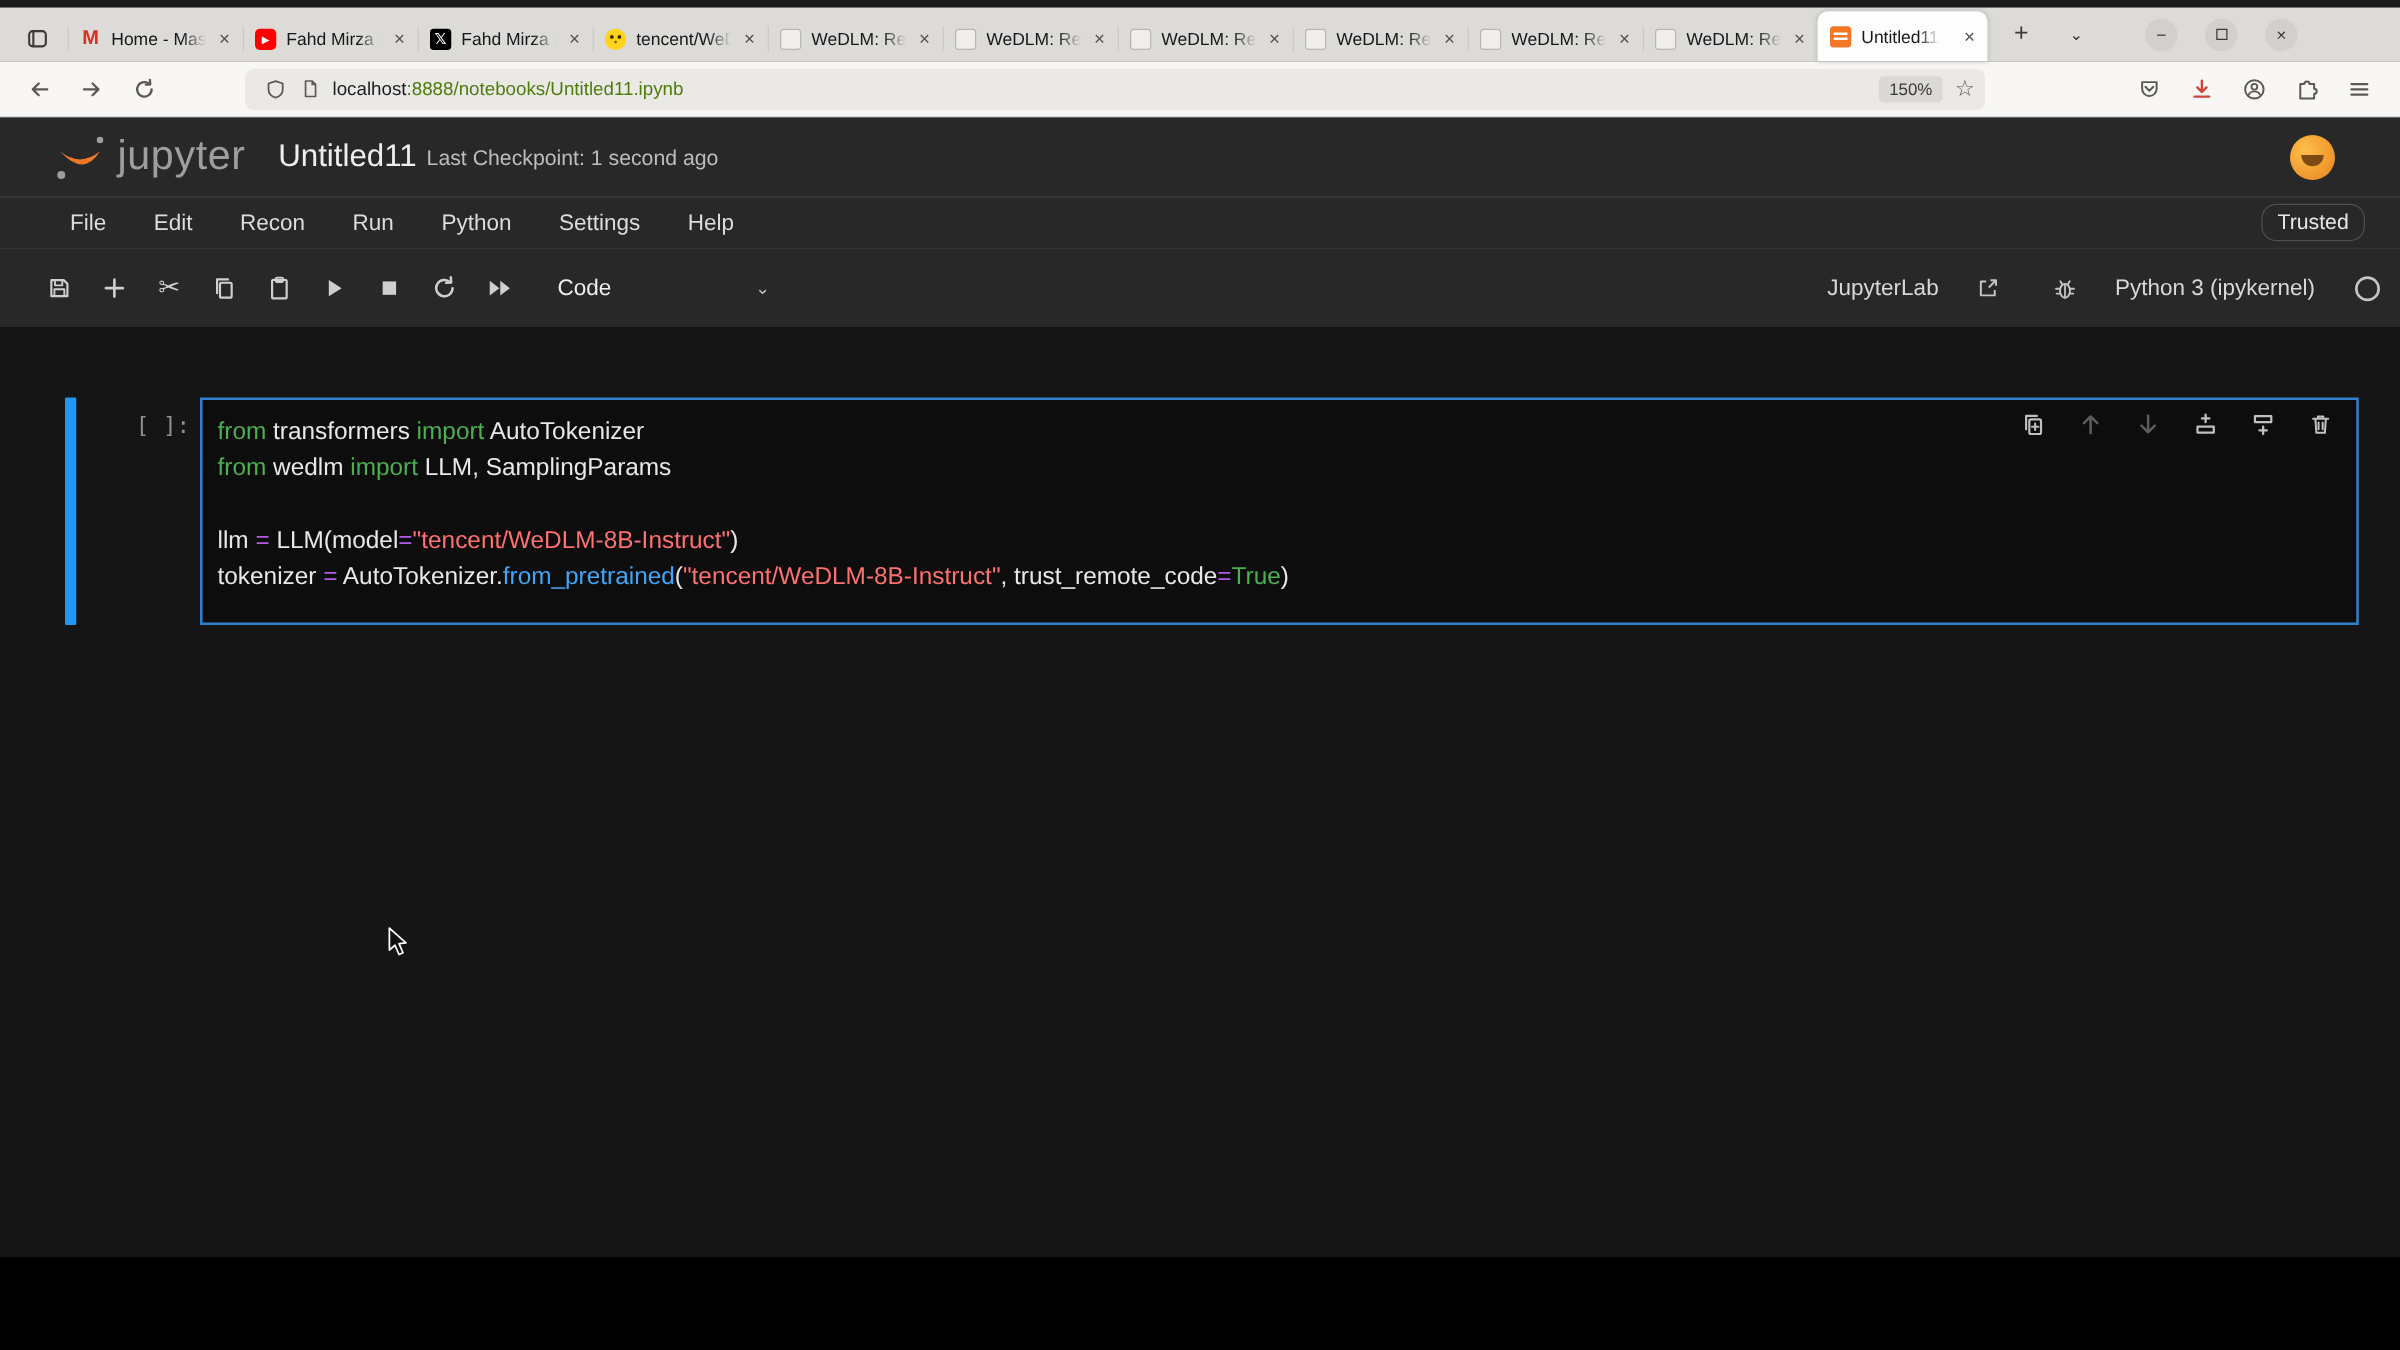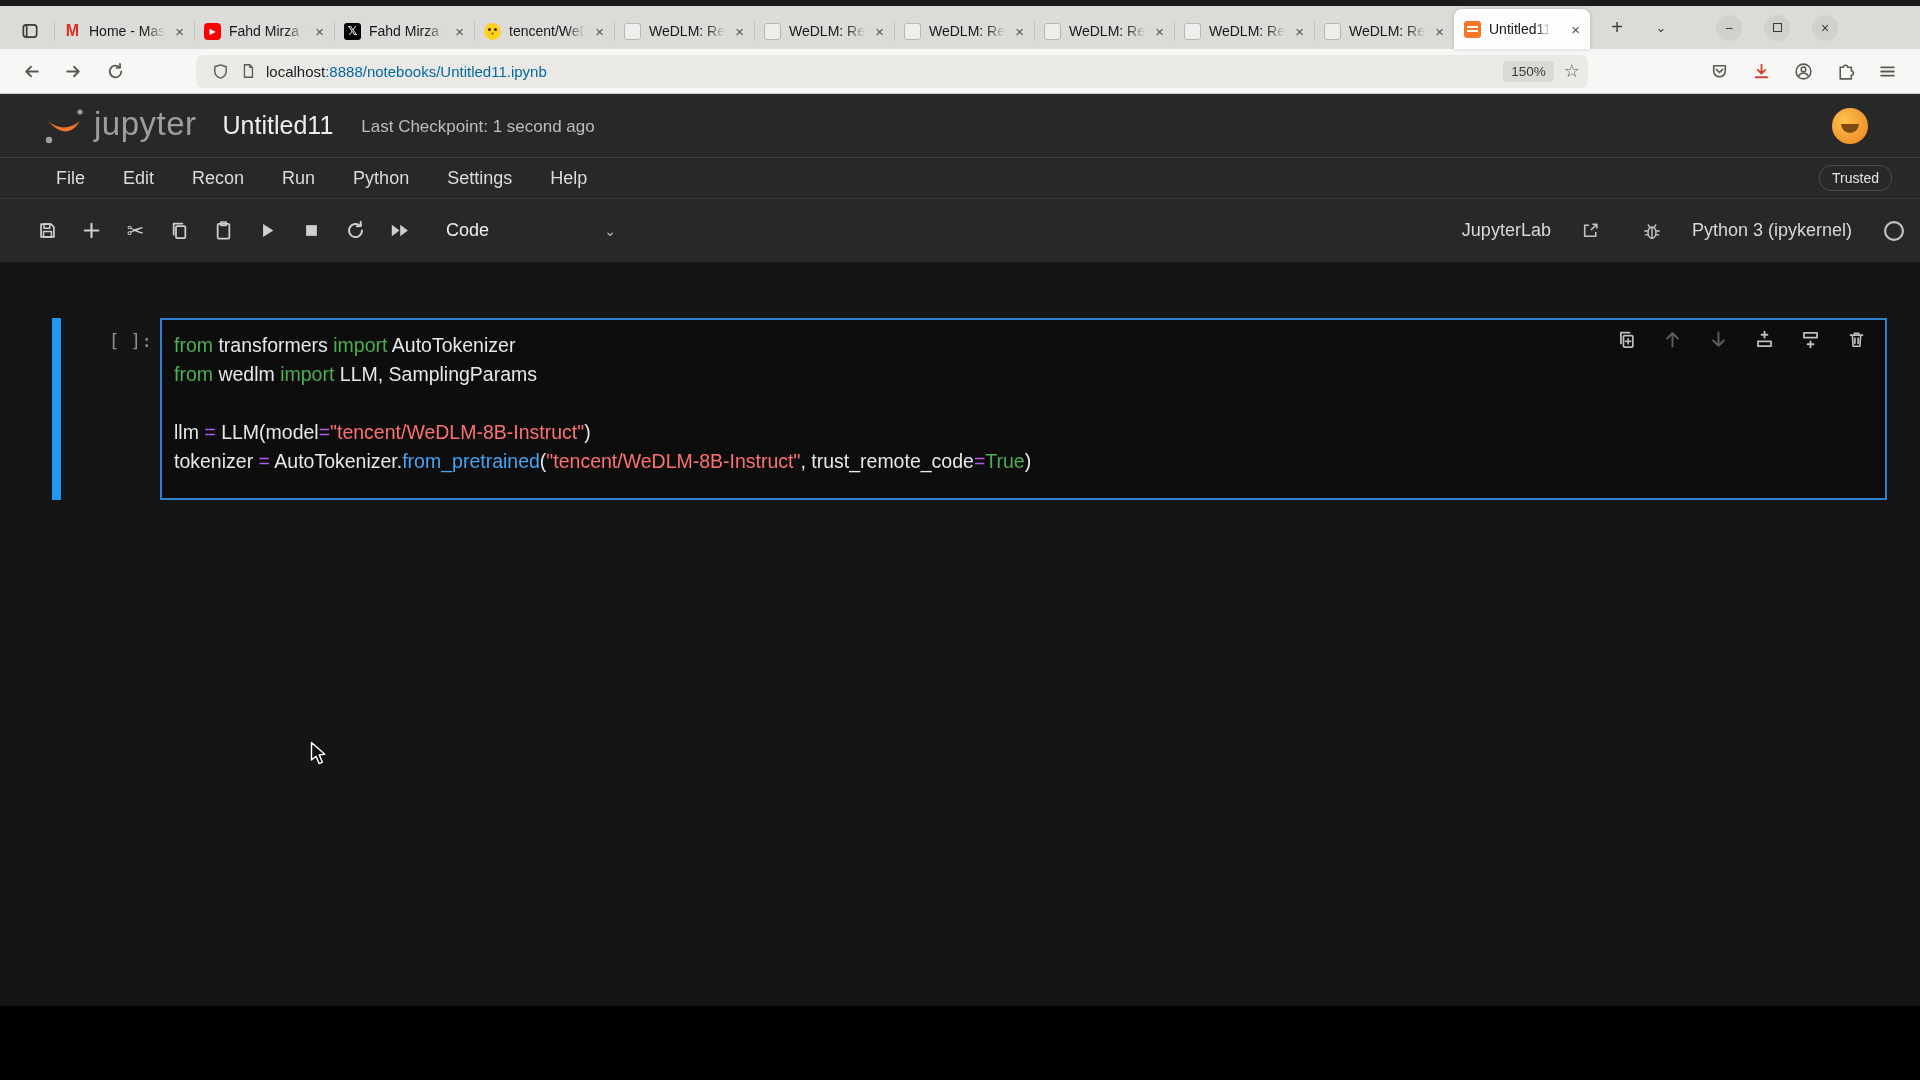--- a/index.html
+++ b/index.html
@@ -42,43 +42,43 @@
   
   #nav-bar { position:absolute; left:0; top:49px; width:1920px; height:45px; background:#f8f7f5;
              border-bottom:1px solid #cfcdc9; display:flex; align-items:center; }
   .nav-ic { width:34px; height:34px; display:flex; align-items:center; justify-content:center; color:#5b5954; flex:none; }
   #nav-left { display:flex; align-items:center; gap:8px; padding-left:14px; }
   #urlbar { margin-left:64px; width:1392px; height:33px; background:#ebe9e6; border-radius:7px;
             display:flex; align-items:center; padding:0 8px 0 10px; }
   #urlbar .nav-ic { width:28px; }
   #url-text { font-size:15px; margin-left:4px; flex:1; white-space:nowrap; overflow:hidden; }
   #url-text .domain { color:#1c1b1f; }
-  #url-text .path { color:#0369a1; }
+  #url-text .path { color:#4d7c0f; }
   #zoom-chip { background:#dbd9d5; color:#3a3935; font-size:13.5px; border-radius:4px; padding:3px 8px; margin-right:10px; }
   #star { color:#5b5954; font-size:18px; }
   #nav-right { display:flex; align-items:center; gap:8px; margin-left:auto; padding-right:16px; }
   #nav-right .dl { color:#cf4436; }
 
   
   #jp-header { position:absolute; left:0; top:94px; width:1920px; height:63px; background:#282828;
                display:flex; align-items:center; }
   #jp-logo { display:flex; align-items:center; padding-left:38px; gap:4px; }
   #jp-logo .word { font-size:33px; color:#9e9e9e; letter-spacing:.5px; margin-top:-4px; }
   #jp-title { color:#eeeeee; font-size:25px; margin-left:26px; }
-  #jp-checkpoint { color:#bdbdbd; font-size:17px; margin-left:28px; margin-top:3px; }
+  #jp-checkpoint { color:#bdbdbd; font-size:17px; margin-left:8px; margin-top:3px; }
   #jp-avatar { margin-left:auto; margin-right:52px; width:36px; height:36px; border-radius:50%;
                background:radial-gradient(circle at 35% 35%, #ffc04d, #e8821c); position:relative; }
   #jp-avatar::after { content:""; position:absolute; left:9px; top:16px; width:18px; height:9px;
                border-radius:0 0 18px 18px; background:#7c4a12; }
 
   #jp-menubar { position:absolute; left:0; top:157px; width:1920px; height:41px; background:#282828;
                 border-top:1px solid #3f3f3f; display:flex; align-items:center;gap:35px; }
   .menu-item { color:#dcdcdc; font-size:18px; padding:0 19px; }
   .menu-item:first-child { margin-left:37px; }
-  #trusted { margin-left:auto; margin-right:28px; color:#e6e6e6; font-size:14px; border:1px solid #4d4d4d;
+  #trusted { margin-left:auto; margin-right:28px; color:#e6e6e6; font-size:17px; border:1px solid #4d4d4d;
              border-radius:12px; padding:4px 12px; }
 
   #jp-toolbar { position:absolute; left:0; top:198px; width:1920px; height:64px; background:#282828;
                 border-top:1px solid #383838; display:flex; align-items:center; }
   .jpt-ic { width:27px; height:27px; margin-right:17px; display:flex; align-items:center; justify-content:center;
             color:#cfcfcf; font-size:18px; flex:none; }
   .jpt-ic:first-child { margin-left:34px; }
   .jpt-ic.txtic { font-size:19px; }
   #celltype-dd { display:flex; align-items:center; width:170px; margin-left:16px; justify-content:space-between; }
   #celltype-dd .ct { color:#eeeeee; font-size:18px; }

